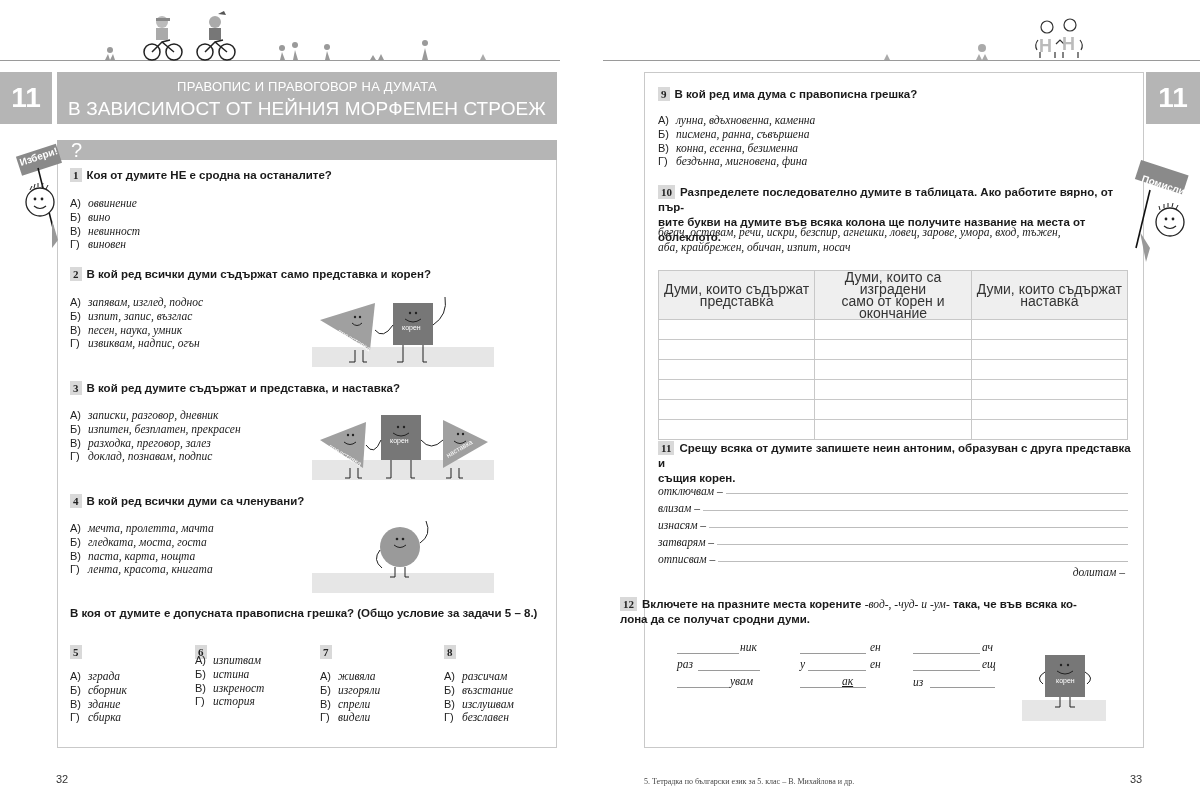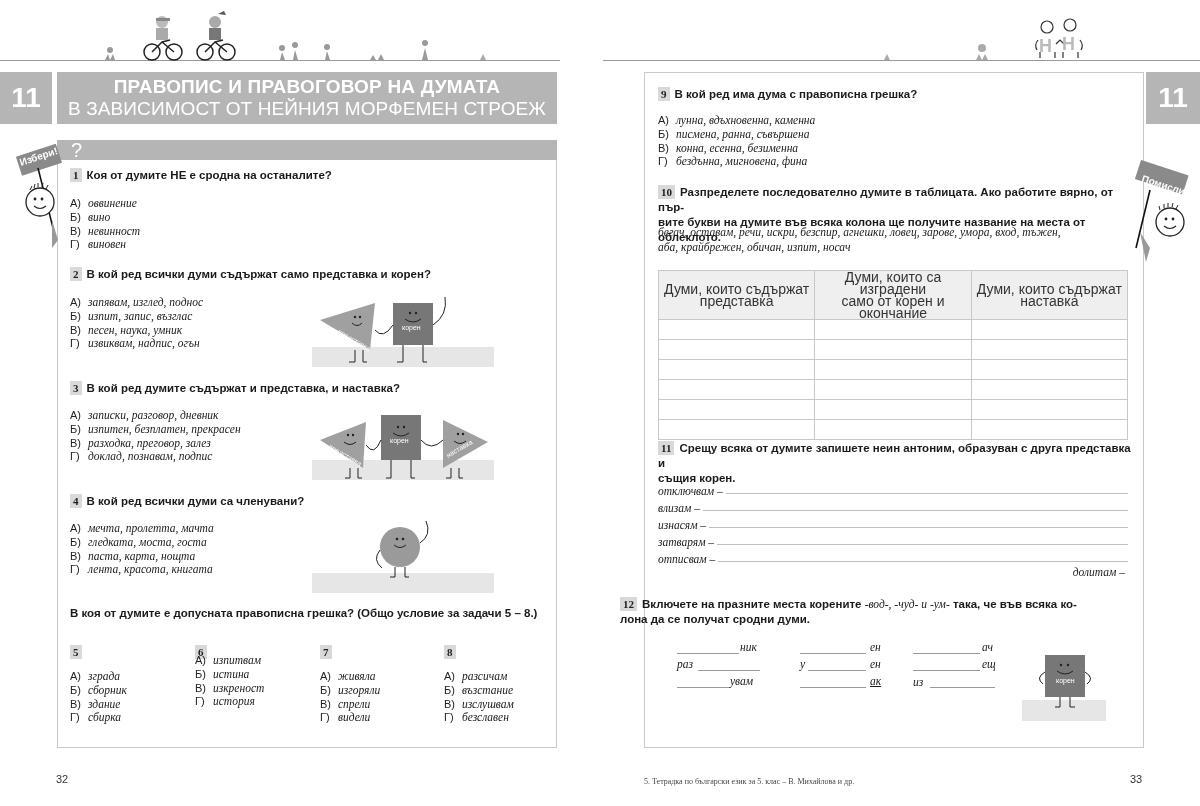--- a/index.html
+++ b/index.html
@@ -9,21 +9,21 @@
   .abs { position: absolute; }
   .hline { position: absolute; height: 1px; background: #9a9a9a; }
 
   
   .chap-tab { position: absolute; background: #b5b5b5; color: #fff; font-weight: bold; font-size: 28px;
     display: flex; align-items: center; justify-content: center; font-family: "Liberation Sans", sans-serif; }
 
   
   .title-banner { position: absolute; left: 57px; top: 72px; width: 500px; height: 52px; background: #b5b5b5;
     color: #fff; text-align: center; }
-  .title-banner .t1 { font-size: 19px; font-weight: bold; line-height: 22px; margin-top: 4px; letter-spacing: 0.2px; }
+  .title-banner .t1 { font-size: 13px; font-weight: normal; line-height: 22px; margin-top: 4px; letter-spacing: 0.2px; }
   .title-banner .t2 { font-size: 19px; line-height: 22px; letter-spacing: 0.1px; }
 
   .page-box { position: absolute; border: 1.5px solid #c9c9c9; background: #fff; }
   .qbar { position: absolute; left: 57px; top: 140px; width: 500px; height: 20px; background: #b5b5b5; color: #fff;
     font-size: 20px; padding-left: 14px; line-height: 20px; }
 
   .q-title { position: absolute; font-size: 11.5px; font-weight: bold; line-height: 15px; }
   .badge { display: inline-block; background: #d9d9d9; font-family: "Liberation Serif", serif; font-weight: bold;
     font-size: 11px; padding: 0 3px; margin-right: 5px; line-height: 14px; color: #222; }
 
@@ -389,21 +389,21 @@
 <div class="blank" style="left:698px; top:670px; width:62px;"></div>
 <div class="blank" style="left:677px; top:687px; width:52px;"></div>
 <div class="frag" style="left:730px; top:675px;">увам</div>
 
 <div class="blank" style="left:800px; top:653px; width:66px;"></div>
 <div class="frag" style="left:870px; top:641px;">ен</div>
 <div class="frag" style="left:800px; top:658px;">у</div>
 <div class="blank" style="left:808px; top:670px; width:58px;"></div>
 <div class="frag" style="left:870px; top:658px;">ен</div>
 <div class="blank" style="left:800px; top:687px; width:66px;"></div>
-<div class="frag" style="left:870px; top:675px;text-decoration:underline;">ак</div>
+<div class="frag" style="left:842px; top:675px;text-decoration:underline;">ак</div>
 
 <div class="blank" style="left:913px; top:653px; width:67px;"></div>
 <div class="frag" style="left:982px; top:641px;">ач</div>
 <div class="blank" style="left:913px; top:670px; width:67px;"></div>
 <div class="frag" style="left:982px; top:658px;">ещ</div>
 <div class="frag" style="left:913px; top:676px;text-align:right;">из</div>
 <div class="blank" style="left:930px; top:687px; width:65px;"></div>
 
 <div class="stage" style="left:1022px; top:700px; width:84px; height:21px;"></div>
 <svg class="abs" style="left:1030px; top:650px;" width="70" height="65" viewBox="0 0 70 65">

